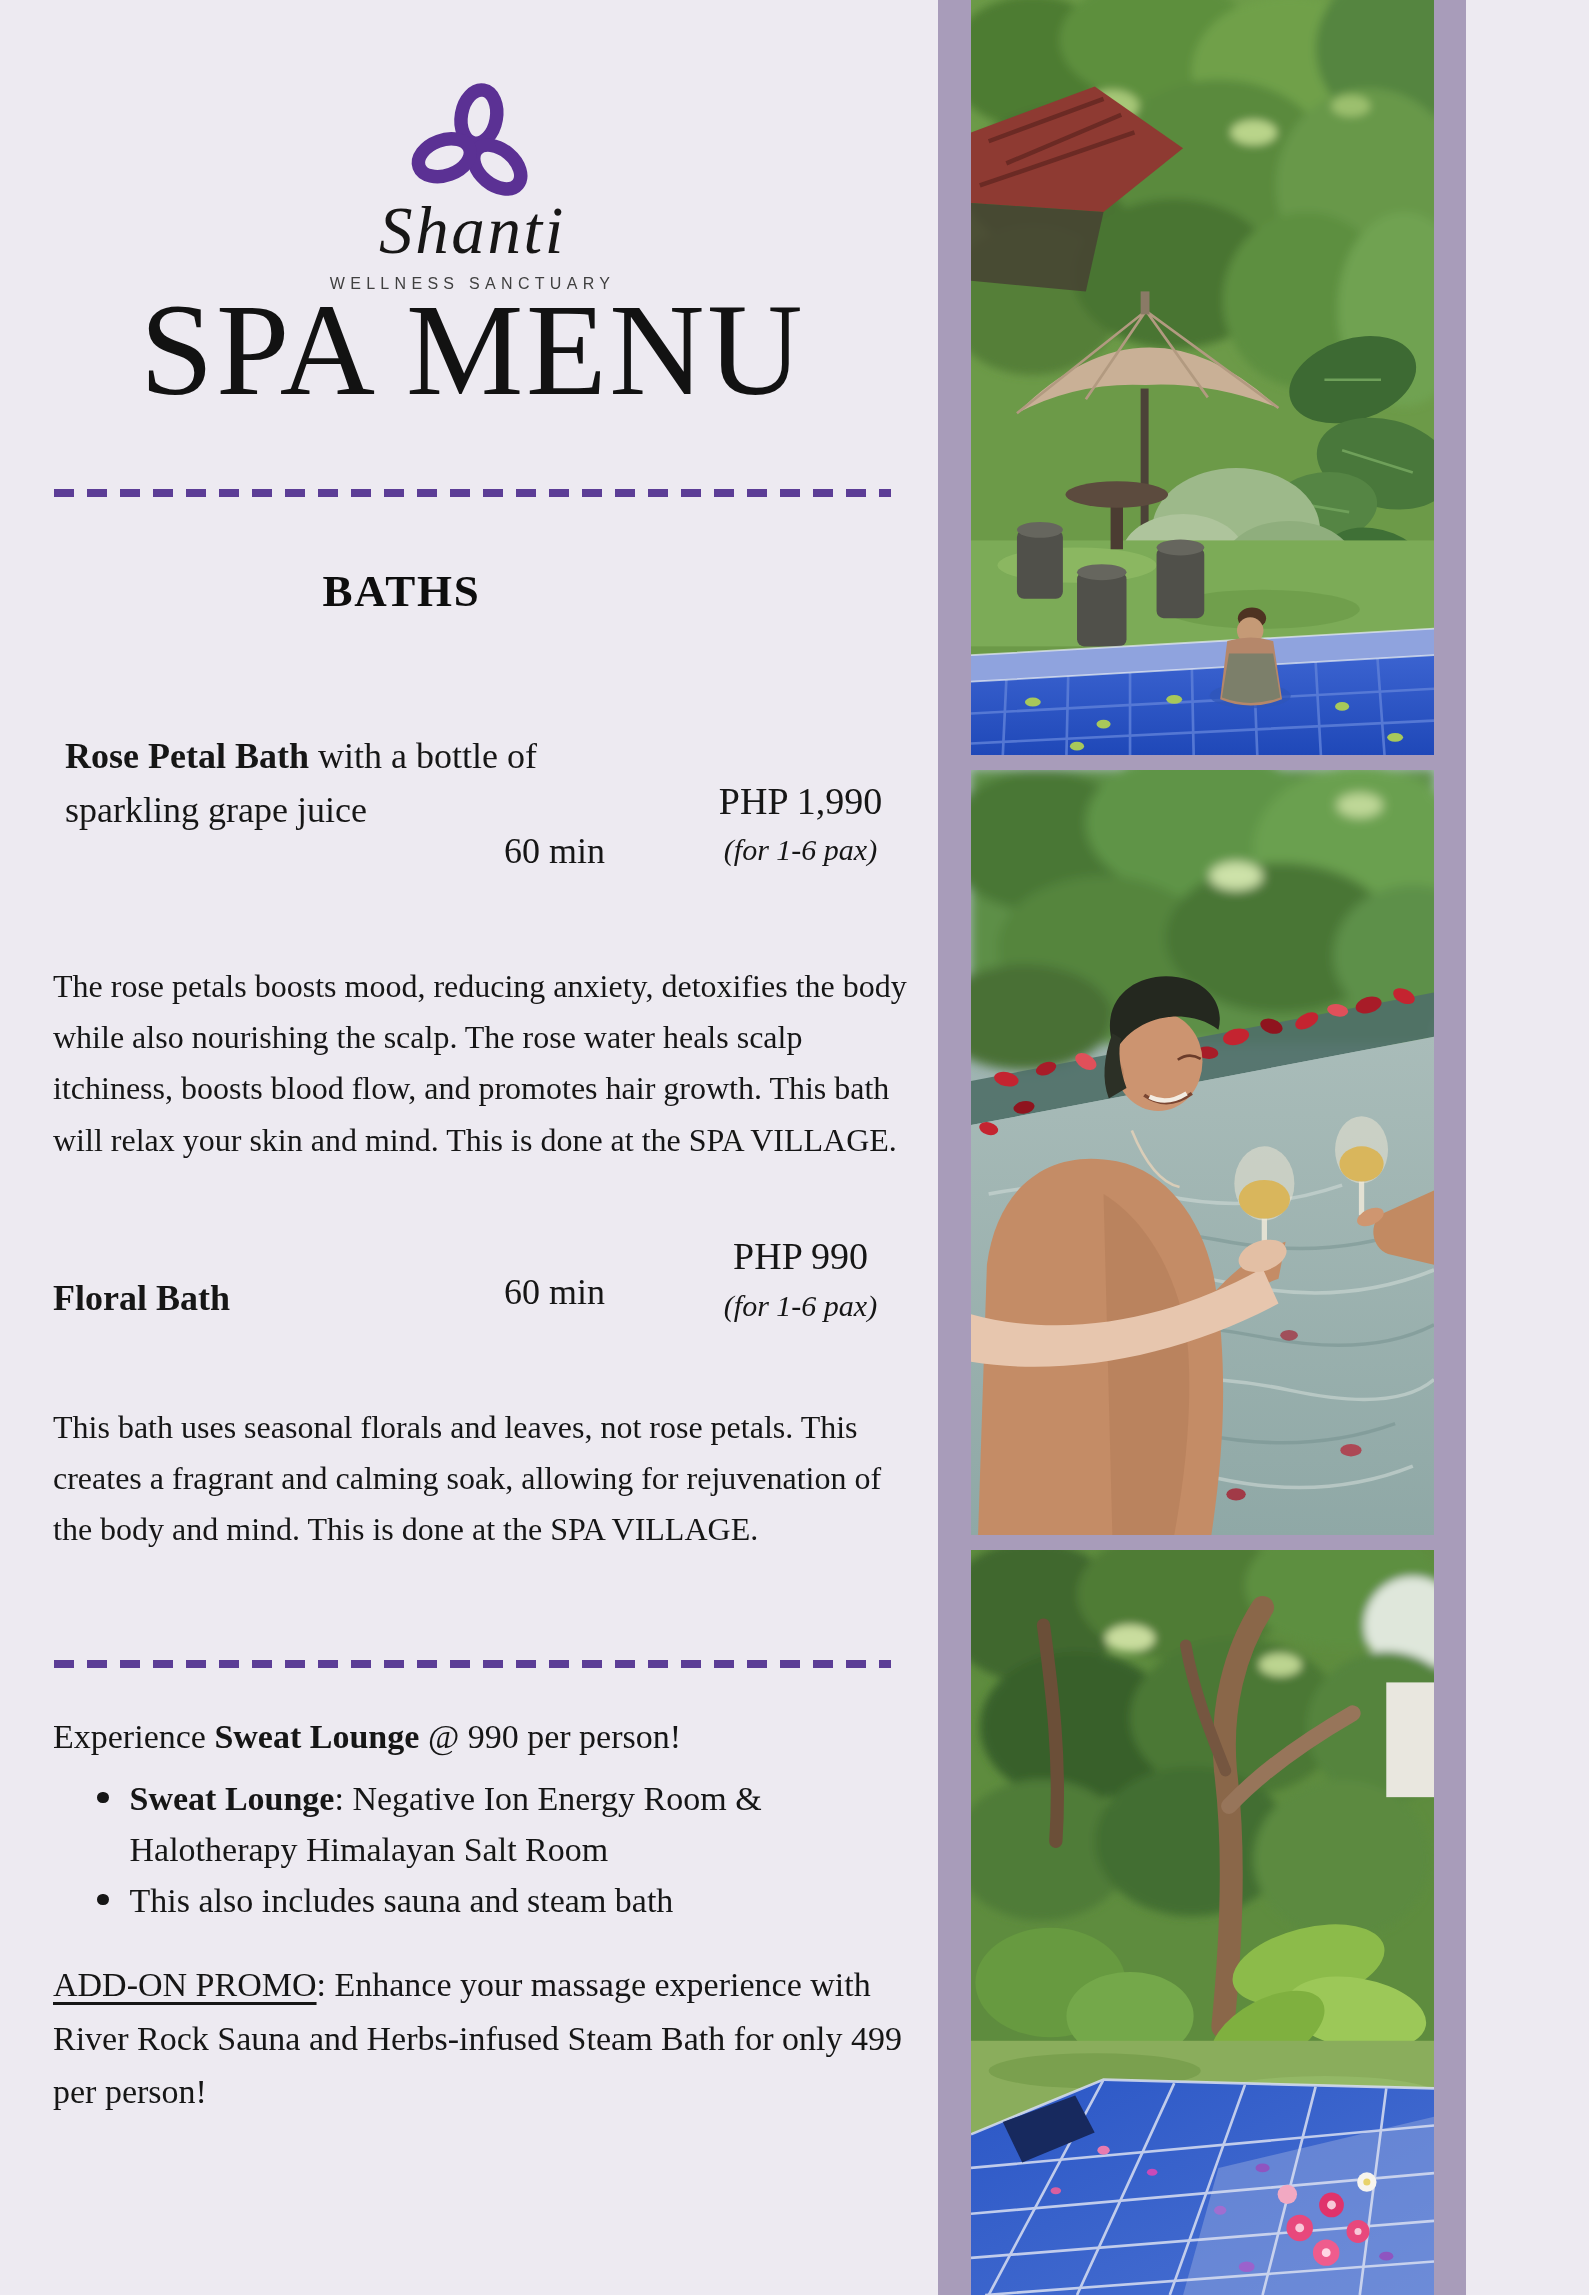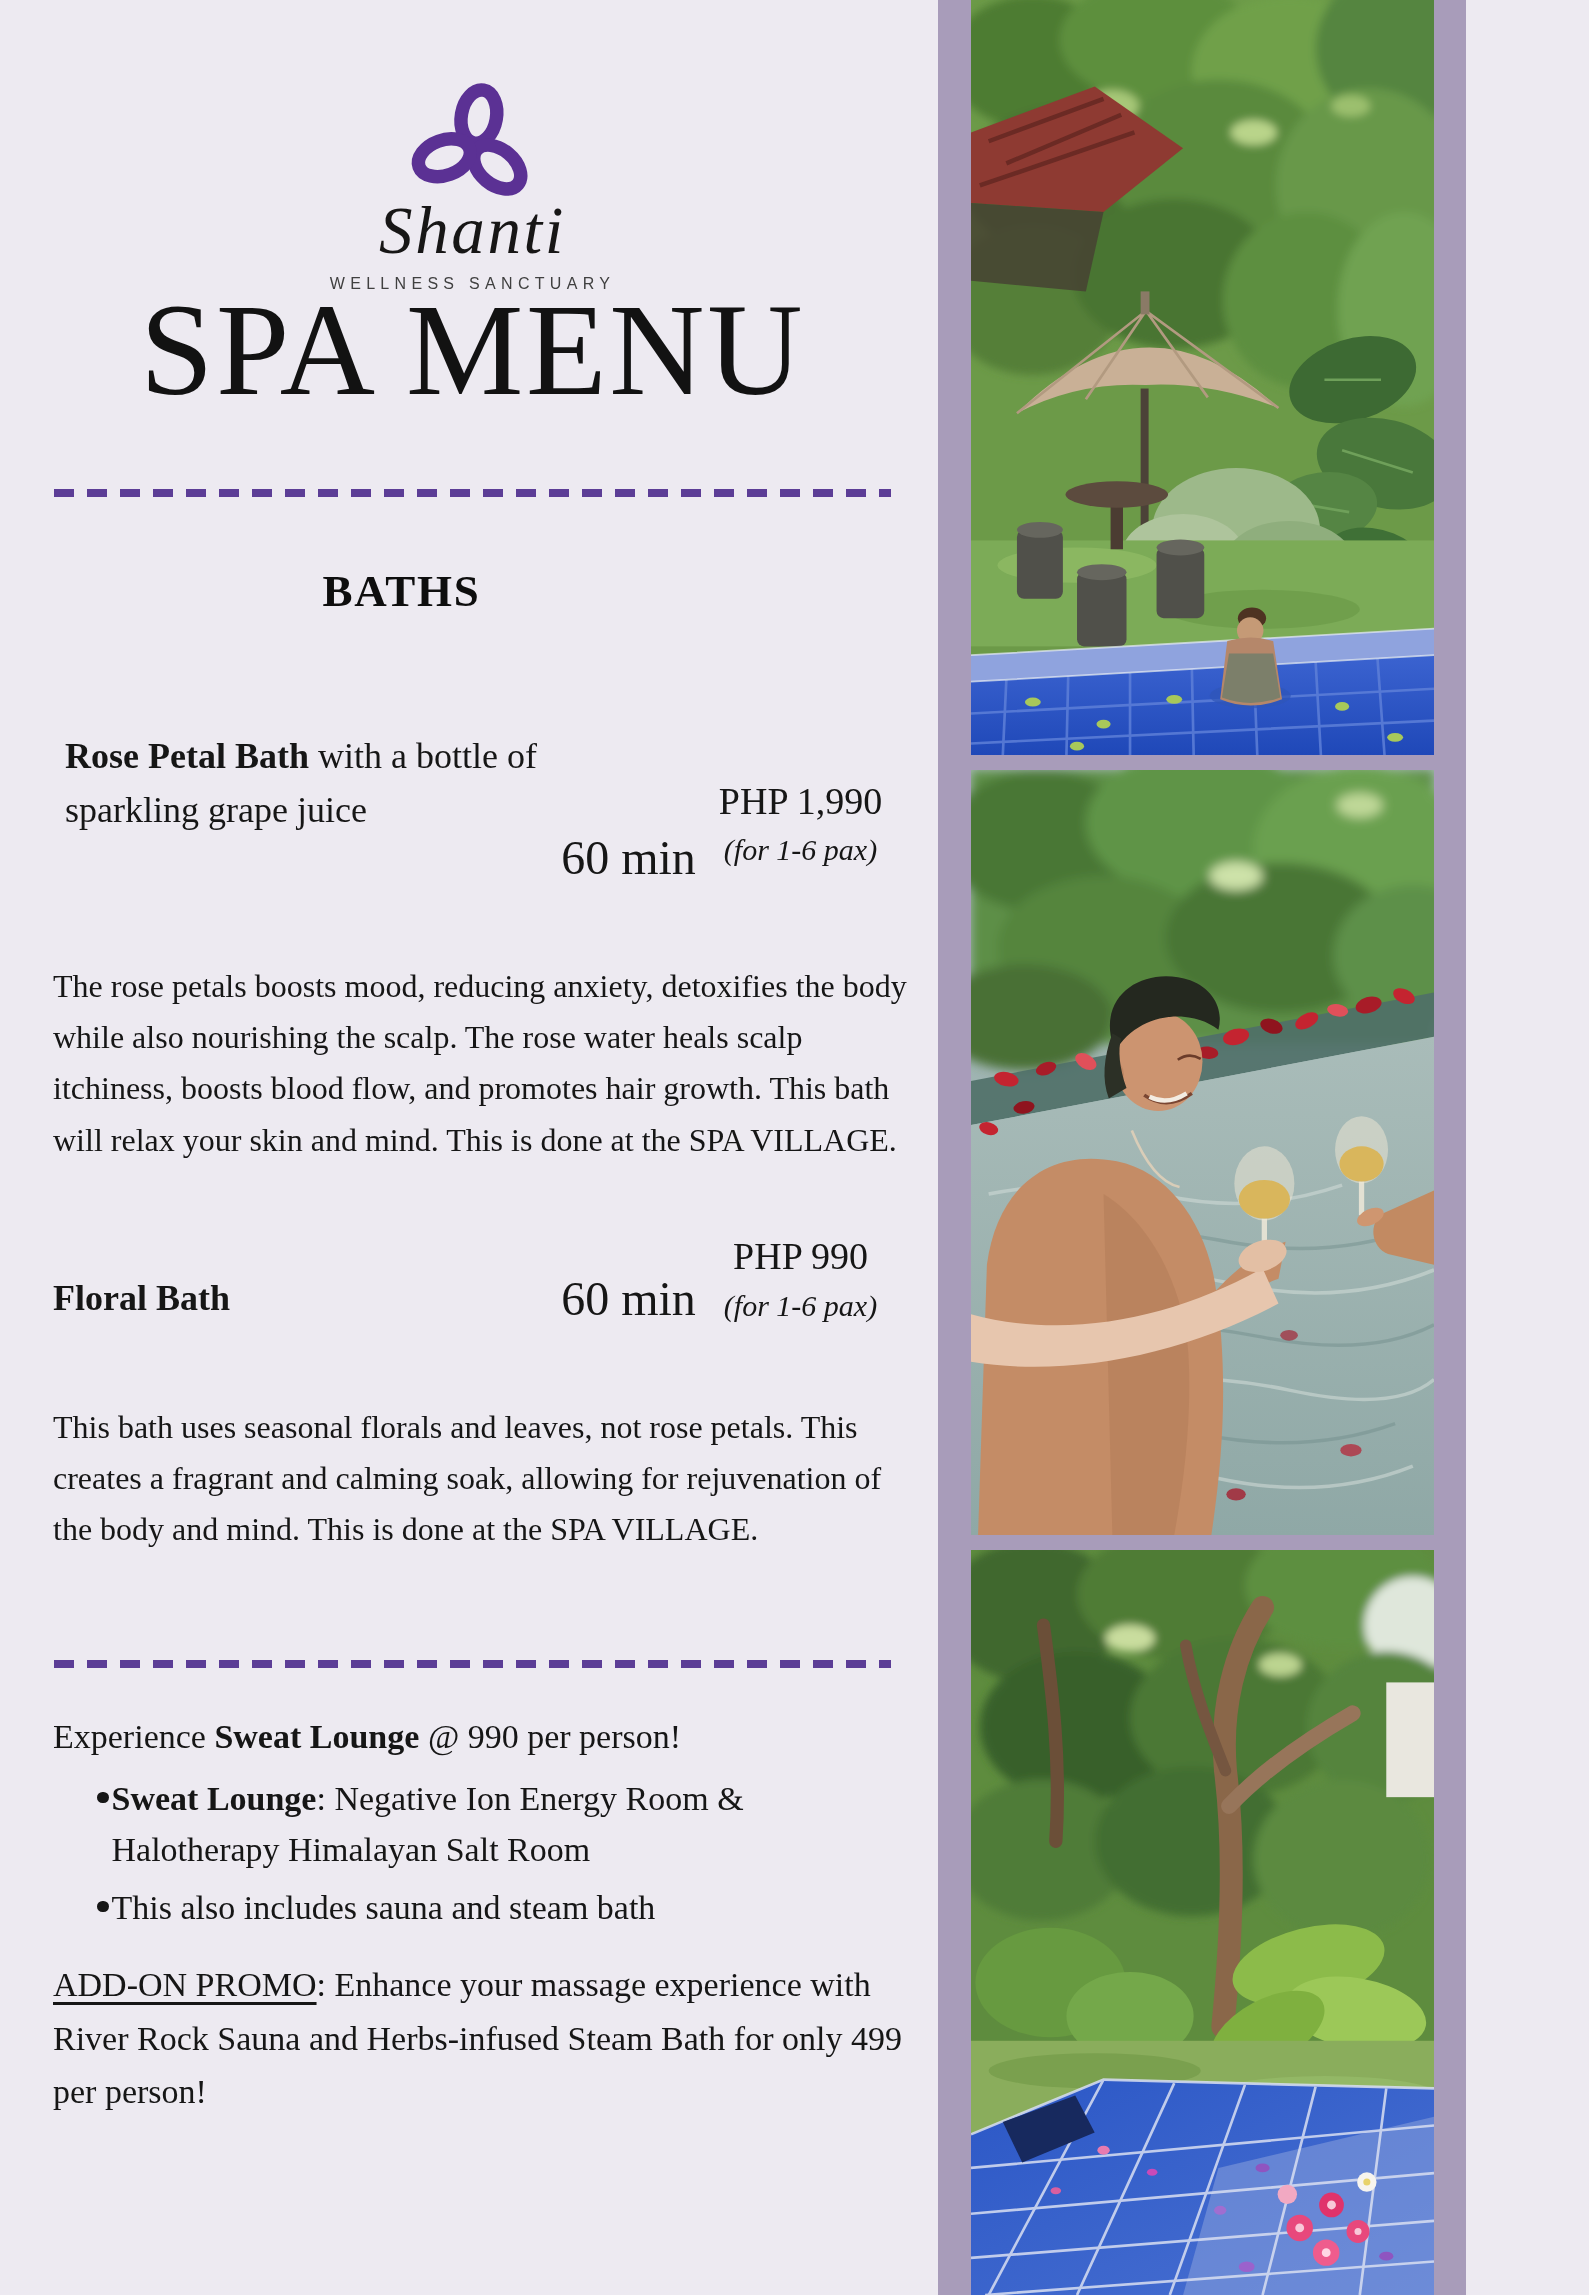--- a/index.html
+++ b/index.html
@@ -33,41 +33,41 @@
     background:repeating-linear-gradient(90deg,#5C3D96 0 20.3px,rgba(0,0,0,0) 20.3px 33px);
   }
   .divider-top{top:489px;}
   .divider-bottom{top:1660px;}
   .section-heading{
     left:53px;top:565px;width:697px;text-align:center;
     font-size:45px;font-weight:700;letter-spacing:1.8px;color:#0e0e0e;
   }
   .item-name{left:53px;width:490px;font-size:36px;line-height:1.5;}
   .item-name .b{font-weight:700;}
-  .item-duration{width:177px;left:540px;text-align:center;font-size:48px;}
+  .item-duration{width:177px;left:504px;text-align:left;font-size:36px;}
   .item-price{width:203px;left:699px;text-align:center;font-size:38px;}
   .item-pax{width:203px;left:699px;text-align:center;font-size:30px;font-style:italic;}
   .item-desc{left:53px;width:855px;font-size:32px;line-height:1.6;}
 
   .rose-name{top:729px;margin-left:12px;}
   .rose-duration{top:830px;}
   .rose-price{top:779px;}
   .rose-pax{top:833px;}
   .rose-desc{top:961px;}
 
   .floral-name{top:1271px;}
   .floral-duration{top:1271px;}
   .floral-price{top:1234px;}
   .floral-pax{top:1289px;}
   .floral-desc{top:1402px;}
 
   .sweat{left:53px;top:1711px;width:874px;font-size:34px;line-height:1.5;}
   .sweat .b{font-weight:700;}
   .sl-bullets{margin-top:10.6px;}
-  .sl-bullet{display:flex;gap:3px;padding-left:44px;margin-top:7px;}
+  .sl-bullet{display:flex;gap:21px;padding-left:44px;}
   .dot{width:11.5px;height:11.5px;border-radius:50%;background:#161616;margin-top:19.4px;flex:none;}
   .sl-bullet .txt{width:706px;}
 
   .promo{left:53px;top:1958px;width:874px;font-size:34px;line-height:1.58;}
   .promo .b{font-weight:400;}
   .promo .label{
     font-weight:400;text-decoration:underline;
     text-decoration-thickness:2.6px;text-underline-offset:6.2px;
   }
 

